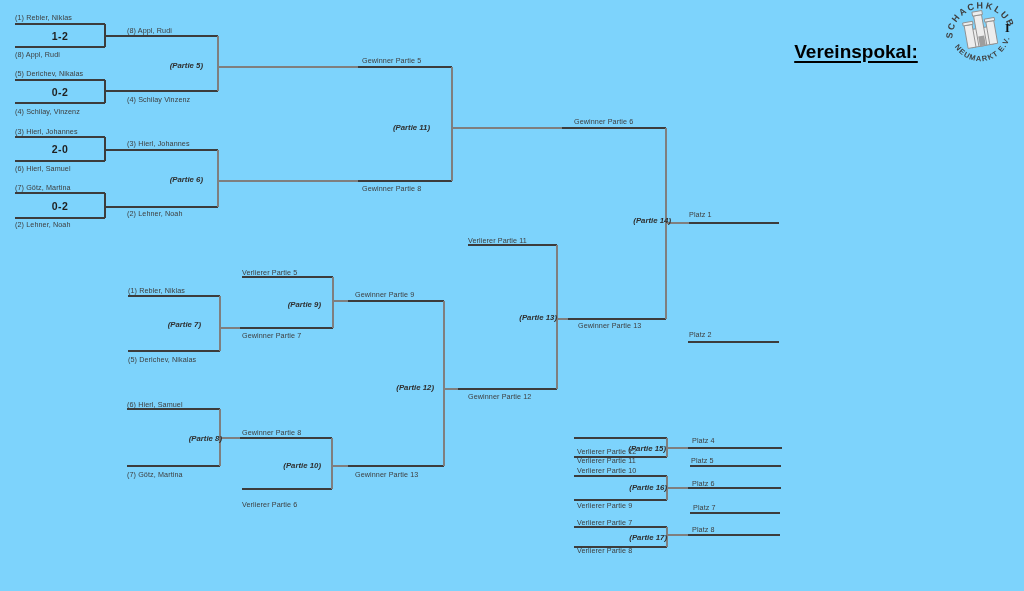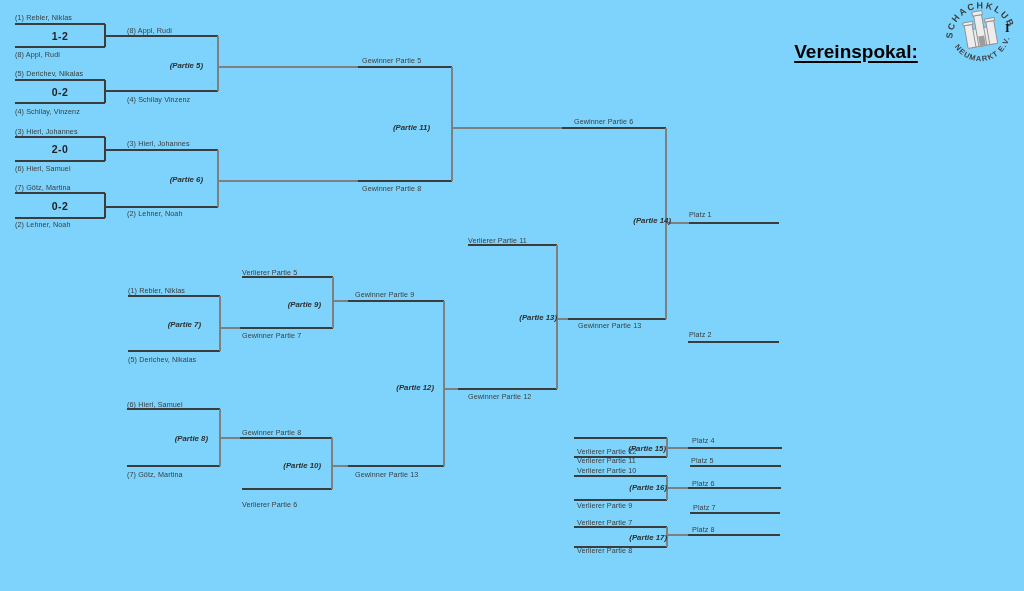--- a/index.html
+++ b/index.html
@@ -156,21 +156,21 @@
   <div class="partie" style="left:129px;top:320px">(Partie 7)</div>
   <div class="lbl" style="left:242px;top:332px">Gewinner Partie 7</div>
   <div class="lbl" style="left:128px;top:356px">(5) Derichev, Nikalas</div>
 
   <div class="lbl" style="left:468px;top:237px">Verlierer Partie 11</div>
   <div class="partie" style="left:485px;top:313px">(Partie 13)</div>
   <div class="partie" style="left:362px;top:383px">(Partie 12)</div>
   <div class="lbl" style="left:468px;top:393px">Gewinner Partie 12</div>
 
   <div class="lbl" style="left:127px;top:401px">(6) Hierl, Samuel</div>
-  <div class="partie" style="left:136px;top:434px">(Partie 8)</div>
+  <div class="partie" style="left:150px;top:434px">(Partie 8)</div>
   <div class="lbl" style="left:242px;top:429px">Gewinner Partie 8</div>
   <div class="lbl" style="left:127px;top:471px">(7) Götz, Martina</div>
 
   <div class="partie" style="left:249px;top:461px">(Partie 10)</div>
   <div class="lbl" style="left:355px;top:471px">Gewinner Partie 13</div>
   <div class="lbl" style="left:242px;top:501px">Verlierer Partie 6</div>
 
   <div class="lbl" style="left:577px;top:448px">Verlierer Partie 12</div>
   <div class="partie" style="left:594px;top:444px">(Partie 15)</div>
   <div class="lbl" style="left:692px;top:437px">Platz 4</div>

